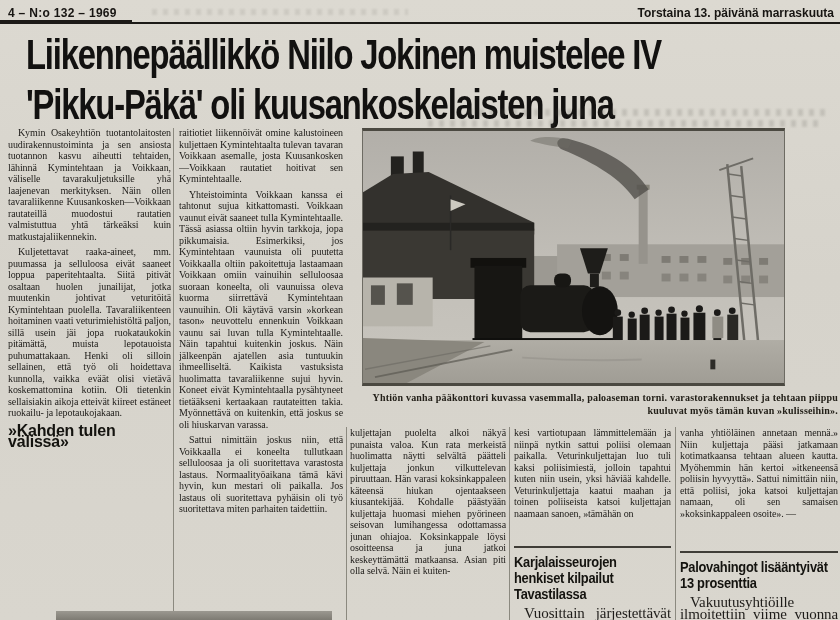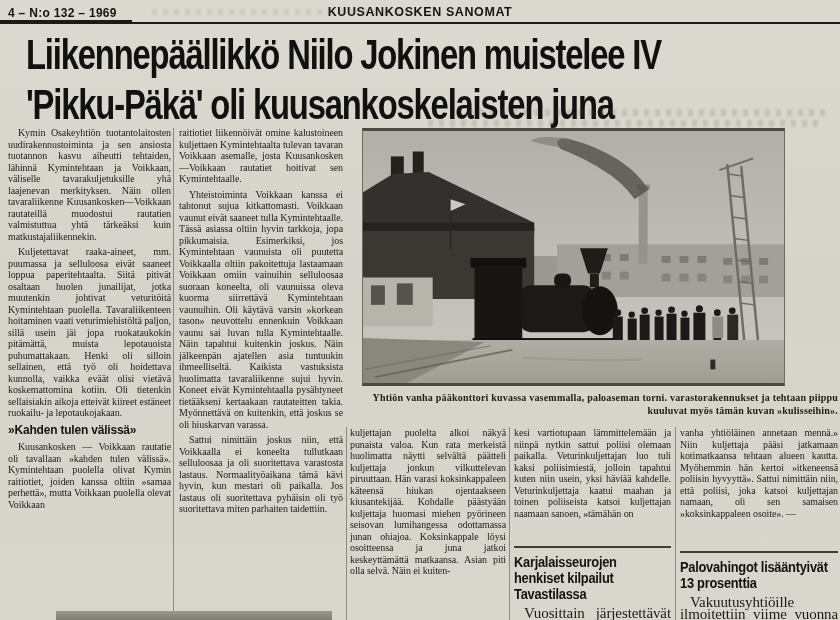--- a/index.html
+++ b/index.html
@@ -23,21 +23,21 @@
   .headline{position:absolute;left:26px;white-space:nowrap;
     font-family:"Liberation Sans", sans-serif;font-weight:bold;color:#121110;
     font-size:42px;letter-spacing:-1.5px;transform:scaleX(.78);transform-origin:left center;}
   .hl1{top:31px;}
   .hl2{top:81px;}
   
   .col{position:absolute;font-size:10px;line-height:11.5px;text-align:justify;overflow:hidden;
     letter-spacing:-.1px;}
   .col p{margin:0 0 4px 0;text-indent:10px;}
   .col p.noindent{text-indent:0;}
-  .subhead{font-family:"Liberation Sans", sans-serif;font-weight:bold;font-size:12px;
+  .subhead{font-family:"Liberation Sans", sans-serif;font-weight:bold;font-size:16px;
     letter-spacing:-.2px;margin:6px 0 5px 0;text-align:left;color:#14130f;}
   .col1{left:8px;top:127px;width:163px;height:485px;}
   .col2{left:179px;top:127px;width:164px;height:493px;}
   .col3{left:350px;top:427px;width:156px;height:193px;}
   .col4{left:514px;top:427px;width:157px;height:193px;}
   .col5{left:680px;top:427px;width:158px;height:193px;}
   
   .vrule{position:absolute;width:1px;background:#8b897f;}
   .vr1{left:173px;top:128px;height:483px;}
   .vr2{left:346px;top:427px;height:193px;}
@@ -71,37 +71,36 @@
   .g2{left:428px;top:120px;width:396px;}
   .g3{left:152px;top:9px;width:256px;height:6px;opacity:.35;}
 </style>
 </head>
 <body>
 
 <div class="page">
 
   <div class="masthead">
     <span class="mh-left">4 – N:o 132 – 1969</span>
-    <span class="mh-center">KUUSANKOSKEN SANOMAT</span>
+    <span class="mh-right">Torstaina 13. päivänä marraskuuta</span>
   </div>
   <div class="ghost g3"></div>
   <div class="masthead-rule-thick"></div>
   <div class="masthead-rule"></div>
 
   <div class="headline hl1">Liikennepäällikkö Niilo Jokinen muistelee IV</div>
   <div class="headline hl2">'Pikku-Päkä' oli kuusankoskelaisten juna</div>
 
   <div class="ghost g1"></div>
   <div class="ghost g2"></div>
 
   <div class="col col1">
     <p>Kymin Osakeyhtiön tuotantolaitosten uudirakennustoiminta ja sen ansiosta tuotannon kasvu aiheutti tehtaiden, lähinnä Kymintehtaan ja Voikkaan, väliselle tavarakuljetuksille yhä laajenevan merkityksen. Näin ollen tavaraliikenne Kuusankosken—Voikkaan rautateillä muodostui rautatien valmistuttua yhtä tärkeäksi kuin matkustajaliikennekin.</p>
     <p>Kuljetettavat raaka-aineet, mm. puumassa ja selluloosa eivät saaneet loppua paperitehtaalta. Siitä pitivät osaltaan huolen junailijat, jotka muutenkin johtivat veturitöitä Kymintehtaan puolella. Tavaraliikenteen hoitaminen vaati veturimiehistöltä paljon, sillä usein jäi jopa ruokataukokin pitämättä, muista lepotauoista puhumattakaan. Henki oli silloin sellainen, että työ oli hoidettava kunnolla, vaikka eväät olisi vietävä koskemattomina kotiin. Oli tietenkin sellaisiakin aikoja etteivät kiireet estäneet ruokailu- ja lepotaukojakaan.</p>
     <div class="subhead">»Kahden tulen välissä»</div>
-    <p>Kuusankosken — Voikkaan rautatie oli tavallaan »kahden tulen välissä». Kymintehtaan puolella olivat Kymin raitiotiet, joiden kanssa oltiin »samaa perhettä», mutta Voikkaan puolella olevat Voikkaan</p>
   </div>
 
   <div class="col col2">
     <p class="noindent">raitiotiet liikennöivät omine kalustoineen kuljettaen Kymintehtaalta tulevan tavaran Voikkaan asemalle, josta Kuusankosken—Voikkaan rautatiet hoitivat sen Kymintehtaalle.</p>
     <p>Yhteistoiminta Voikkaan kanssa ei tahtonut sujua kitkattomasti. Voikkaan vaunut eivät saaneet tulla Kymintehtaalle. Tässä asiassa oltiin hyvin tarkkoja, jopa pikkumaisia. Esimerkiksi, jos Kymintehtaan vaunuista oli puutetta Voikkaalla oltiin pakoitettuja lastaamaan Voikkaan omiin vainuihin selluloosaa suoraan koneelta, oli vaunuissa oleva kuorma siirrettävä Kymintehtaan vaunuihin. Oli käytävä varsin »korkean tason» neuvottelu ennenkuin Voikkaan vaunu sai luvan tulla Kymintehtaalle. Näin tapahtui kuitenkin joskus. Näin jälkeenpän ajatellen asia tuntuukin ihmeelliseltä. Kaikista vastuksista huolimatta tavaraliikenne sujui hyvin. Koneet eivät Kymintehtaalla pysähtyneet tietääkseni kertaakaan rautateitten takia. Myönnettävä on kuitenkin, että joskus se oli hiuskarvan varassa.</p>
     <p>Sattui nimittäin joskus niin, että Voikkaalla ei koneelta tullutkaan selluloosaa ja oli suoritettava varastosta lastaus. Normaalityöaikana tämä kävi hyvin, kun mestari oli paikalla. Jos lastaus oli suoritettava pyhäisin oli työ suoritettava miten parhaiten taidettiin.</p>
   </div>
 
   <figure class="photo">
     <svg viewBox="0 0 423 258" preserveAspectRatio="none">

